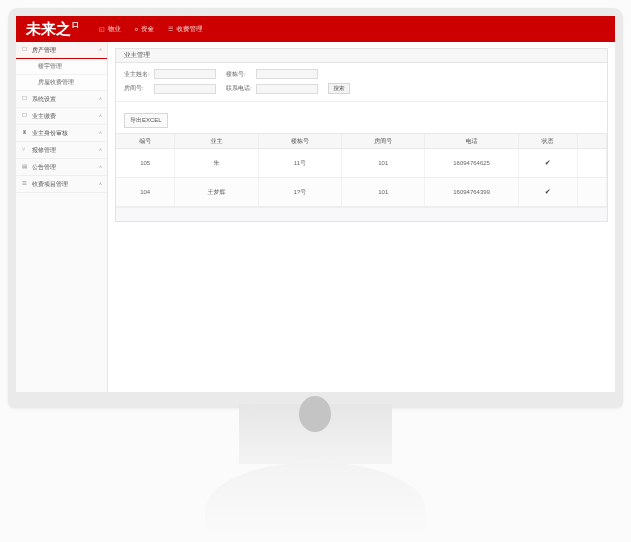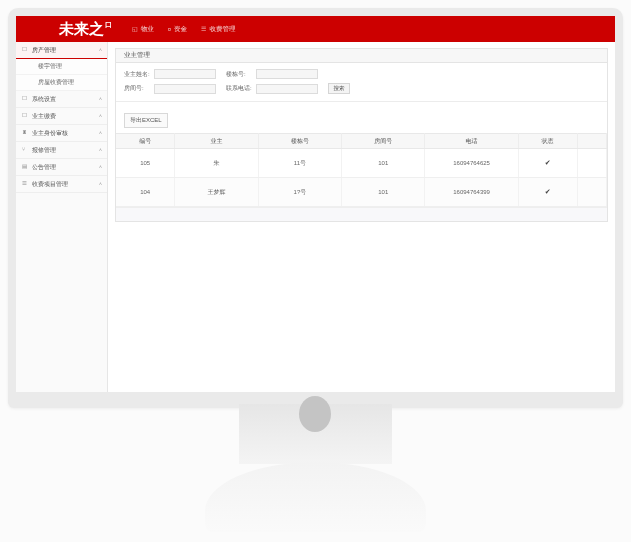--- a/index.html
+++ b/index.html
@@ -56,21 +56,20 @@
   }
 
   
   #app-header {
     position: absolute;
     left: 0; top: 0;
     width: 599px; height: 26px;
     background: #cc0000;
     display: flex;
     align-items: center;
-    padding-left: 33px;
   }
   #brand-logo {
     margin-left: 10px;
     display: flex;
     align-items: flex-start;
     color: #ffffff;
     font-size: 15px;
     font-weight: bold;
     letter-spacing: 0px;
     line-height: 1;

